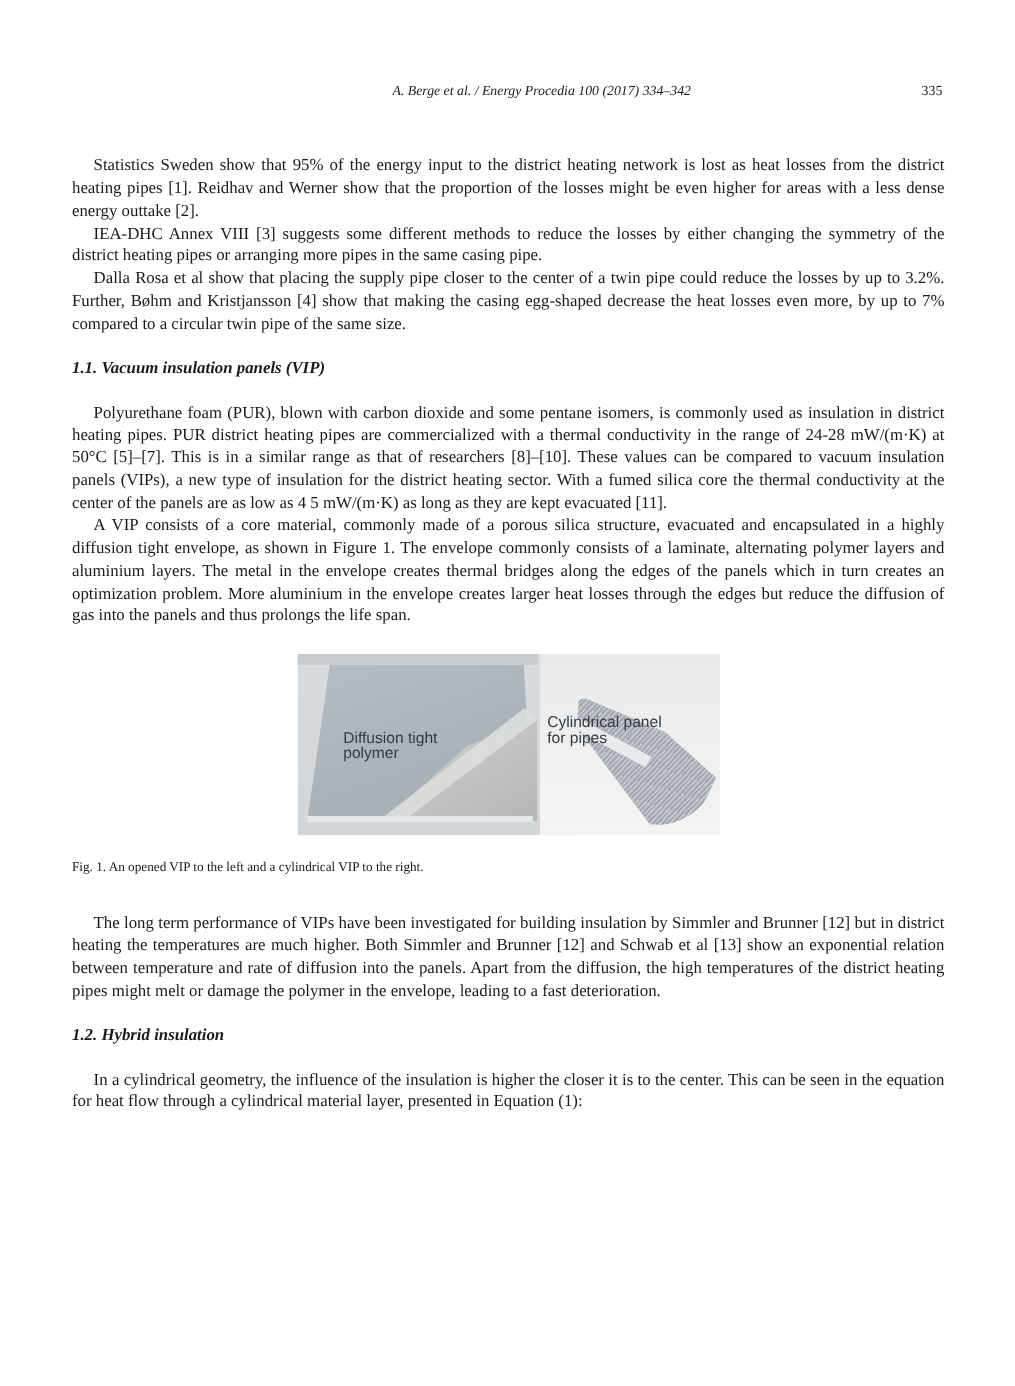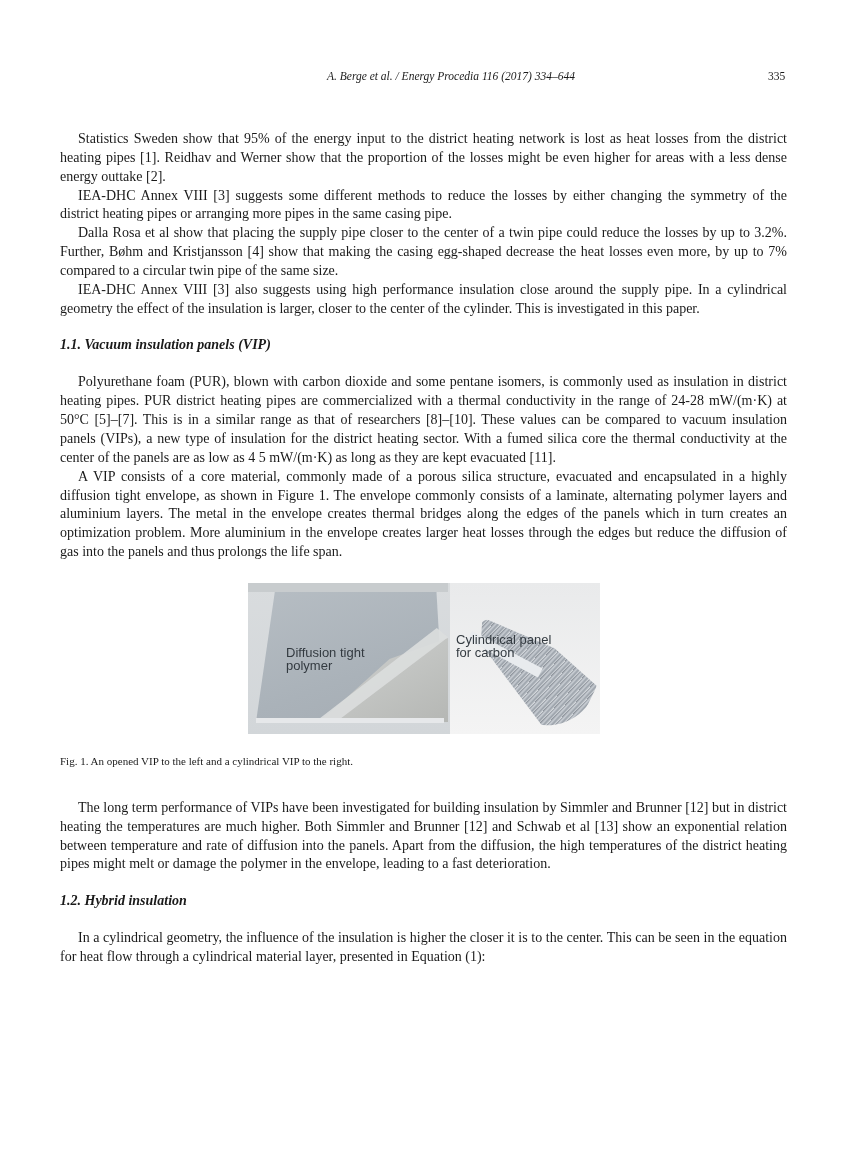--- a/index.html
+++ b/index.html
@@ -36,30 +36,29 @@
   .fig-label { position: absolute; font-family: "Liberation Sans", "DejaVu Sans", sans-serif; color: #333a40; font-size: 13px; line-height: 13px; margin-top: 48px; }
   .lbl-envelope { left: 38px; top: 15px; }
   .lbl-core { left: 103px; top: 135px; }
   .lbl-cyl { left: 208px; top: 2px; }
   .fig-caption { position: absolute; left: 0; top: 176px; width: 727px; text-align: left; font-size: 11px; }
 </style>
 </head>
 <body>
 
 <div class="running-head">
-  <span class="rh-text">A. Berge et al. / Energy Procedia 116 (2017) 334–644</span>
+  <span class="rh-text">A. Berge et al. / Energy Procedia 100 (2017) 334–342</span>
   <span class="rh-page">335</span>
 </div>
 
 <div class="content">
   <div class="gap-after-title"></div>
   <p class="para">Statistics Sweden show that 95% of the energy input to the district heating network is lost as heat losses from the district heating pipes [1]. Reidhav and Werner show that the proportion of the losses might be even higher for areas with a less dense energy outtake [2].</p>
   <p class="para">IEA-DHC Annex VIII [3] suggests some different methods to reduce the losses by either changing the symmetry of the district heating pipes or arranging more pipes in the same casing pipe.</p>
   <p class="para">Dalla Rosa et al show that placing the supply pipe closer to the center of a twin pipe could reduce the losses by up to 3.2%. Further, Bøhm and Kristjansson [4] show that making the casing egg-shaped decrease the heat losses even more, by up to 7% compared to a circular twin pipe of the same size.</p>
-  <p class="para">IEA-DHC Annex VIII [3] also suggests using high performance insulation close around the supply pipe. In a cylindrical geometry the effect of the insulation is larger, closer to the center of the cylinder. This is investigated in this paper.</p>
 
   <div class="gap-before-title"></div>
   <h3 class="subsec-title">1.1. Vacuum insulation panels (VIP)</h3>
   <div class="gap-after-title"></div>
   <p class="para">Polyurethane foam (PUR), blown with carbon dioxide and some pentane isomers, is commonly used as insulation in district heating pipes. PUR district heating pipes are commercialized with a thermal conductivity in the range of 24-28 mW/(m·K) at 50°C [5]–[7]. This is in a similar range as that of researchers [8]–[10]. These values can be compared to vacuum insulation panels (VIPs), a new type of insulation for the district heating sector. With a fumed silica core the thermal conductivity at the center of the panels are as low as 4 5 mW/(m·K) as long as they are kept evacuated [11].</p>
   <p class="para">A VIP consists of a core material, commonly made of a porous silica structure, evacuated and encapsulated in a highly diffusion tight envelope, as shown in Figure 1. The envelope commonly consists of a laminate, alternating polymer layers and aluminium layers. The metal in the envelope creates thermal bridges along the edges of the panels which in turn creates an optimization problem. More aluminium in the envelope creates larger heat losses through the edges but reduce the diffusion of gas into the panels and thus prolongs the life span.</p>
 
   <div class="figure">
     <div class="fig-images">
       <div class="fig-left">
@@ -73,21 +72,21 @@
           <span>polymer</span>
         </div>
         <div class="fig-label lbl-core">Core material</div>
       </div>
       <div class="fig-right">
         <div class="pipe"></div>
         <div class="rim"></div>
       </div>
       <div class="fig-label lbl-cyl">
         <span>Cylindrical panel</span><br>
-        <span>for carbon</span>
+        <span>for pipes</span>
       </div>
     </div>
     <div class="fig-caption">Fig. 1. An opened VIP to the left and a cylindrical VIP to the right.</div>
   </div>
 
   <div style="height:30px"></div>
   <p class="para">The long term performance of VIPs have been investigated for building insulation by Simmler and Brunner [12] but in district heating the temperatures are much  higher. Both Simmler and Brunner [12] and Schwab et al [13] show an exponential relation between temperature and rate of diffusion into the panels. Apart from the diffusion, the high temperatures of the district heating pipes might melt or damage the polymer in the envelope, leading to a fast deterioration.</p>
 
   <div class="gap-before-title"></div>
   <h3 class="subsec-title">1.2. Hybrid insulation</h3>

